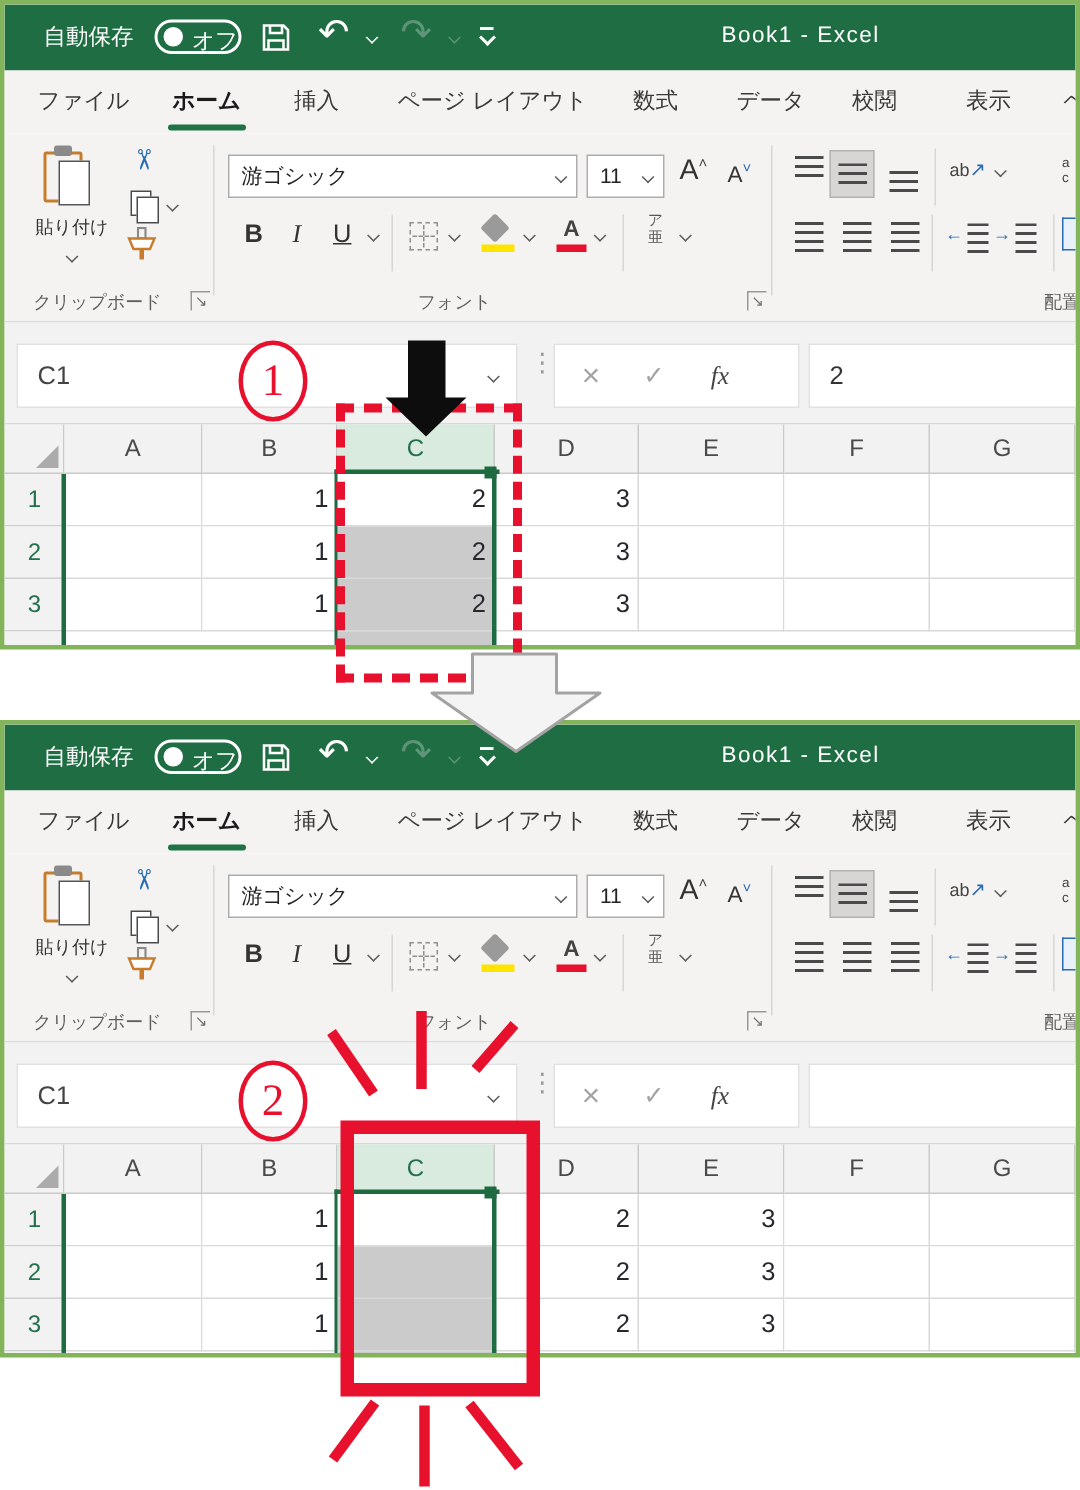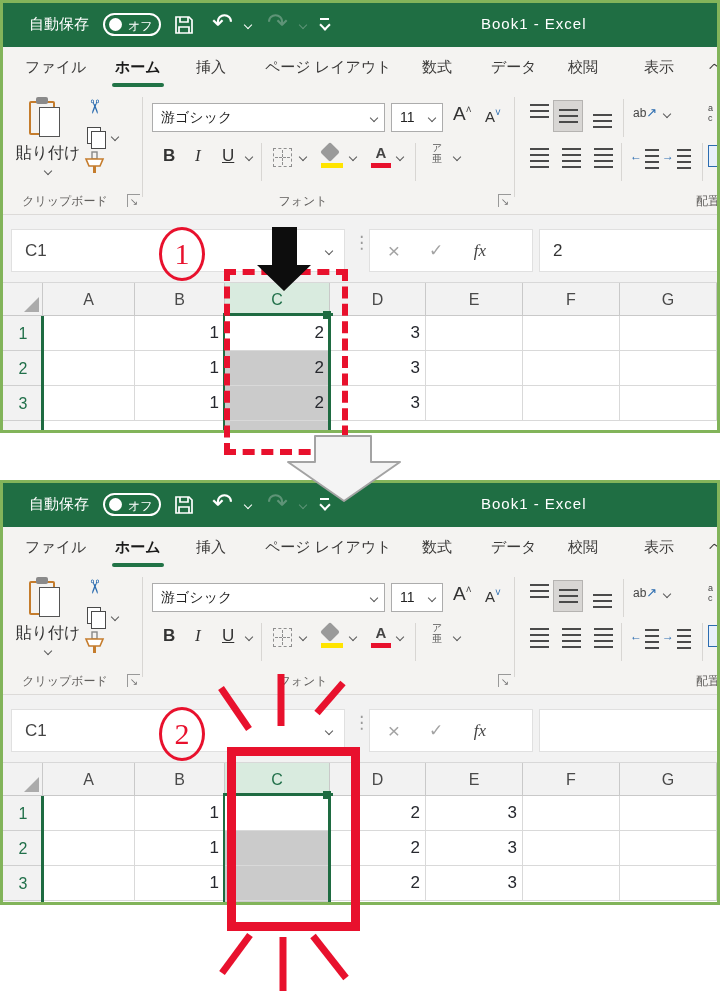--- a/index.html
+++ b/index.html
@@ -8,21 +8,21 @@
   
   .shot{position:absolute;left:0;width:720px;border:3px solid #82B45A;box-sizing:border-box;
         overflow:hidden;background:#fff;}
   .shot *{box-sizing:border-box;}
   
   .tb{position:absolute;left:0;top:0;width:714px;height:44px;background:#1F6E43;}
   .tb>*{position:absolute;}
   .tb-autosave{left:26px;top:12px;color:#fff;font-size:15px;}
   .tb-toggle{left:100px;top:10px;width:58px;height:23px;border:2px solid #fff;border-radius:13px;}
   .tb-knob{position:absolute;left:4px;top:3px;width:13px;height:13px;background:#fff;border-radius:50%;}
-  .tb-state{position:absolute;left:23px;top:3px;color:#fff;font-size:12px;}
+  .tb-state{position:absolute;left:23px;top:3px;color:#fff;font-size:15px;}
   .tb-save{left:170px;top:11px;width:22px;height:22px;}
   .tb-undo{left:209px;top:5px;color:#fff;font-size:25px;line-height:28px;}
   .tb-redo{left:264px;top:5px;color:#5E9477;font-size:25px;line-height:28px;}
   .tb-custom{left:316px;top:15px;width:12px;height:12px;}
   .tb-custom i{position:absolute;left:1px;top:0;width:9px;border-top:2px solid #fff;}
   .tb-custom::after{content:"";position:absolute;left:2px;top:3px;width:6px;height:6px;
       border-right:2px solid #fff;border-bottom:2px solid #fff;transform:rotate(45deg);}
   .tb-title{left:478px;top:12px;color:#fff;font-size:15px;letter-spacing:1px;white-space:nowrap;}
   
   .chev{position:absolute;width:9px;height:9px;}
@@ -44,21 +44,21 @@
   .vdiv.sm{top:54px;height:38px;}
   .gl{font-size:12px;color:#605E5C;text-align:center;white-space:nowrap;}
   .launcher{width:13px;height:13px;font-size:10px;color:#707070;line-height:13px;text-align:center;
             border-top:1px solid #999;border-left:1px solid #999;}
   
   .paste-btn{left:10px;top:6px;width:70px;height:94px;}
   .paste-ico{position:absolute;left:16px;top:2px;width:34px;height:42px;}
   .clip-body{position:absolute;left:0;top:4px;width:26px;height:34px;border:2px solid #C57C2C;border-radius:2px;}
   .clip-clip{position:absolute;left:7px;top:0;width:12px;height:7px;background:#8a8a8a;border-radius:2px;}
   .clip-page{position:absolute;left:10px;top:10px;width:21px;height:30px;background:#fff;border:1.5px solid #555;}
-  .paste-label{position:absolute;left:0;top:48px;width:70px;text-align:center;font-size:16px;color:#333;}
+  .paste-label{position:absolute;left:0;top:48px;width:70px;text-align:center;font-size:12px;color:#333;}
   .paste-chev{left:31px;top:72px;}
   .cut{left:84px;top:6px;color:#2B6CB0;font-size:19px;transform:rotate(90deg);}
   .copy-ico{left:84px;top:38px;width:14px;height:17px;border:1.5px solid #4a4a4a;background:#fff;}
   .copy-ico::after{content:"";position:absolute;left:3px;top:3px;width:13px;height:16px;
       border:1.5px solid #4a4a4a;background:#fff;}
   .painter{left:80px;top:62px;width:22px;height:24px;}
   
   .combo{height:29px;background:#fff;border:1px solid #ACACAC;font-size:14px;color:#222;
          padding:5px 6px 0 8px;}
   .combo .chev{right:5px;top:10px;left:auto;}

